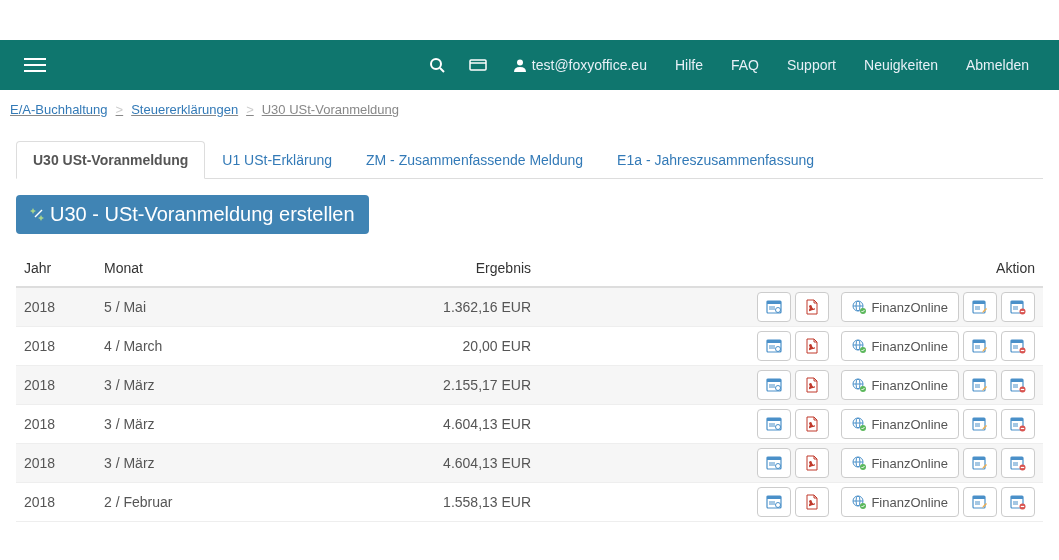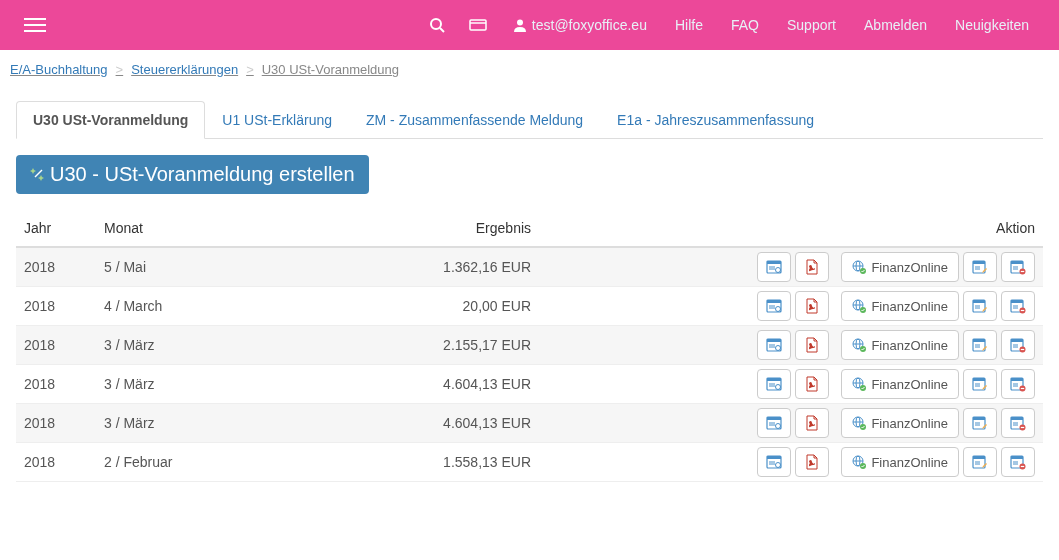--- a/index.html
+++ b/index.html
@@ -1,18 +1,18 @@
 <!DOCTYPE html>
 <html><head>
   <meta charset="utf-8">
   <style>
     * { margin: 0; padding: 0; box-sizing: border-box; }
     body { font-family: -apple-system, BlinkMacSystemFont, "Segoe UI", Helvetica, Arial, sans-serif; font-size: 14px; color: #555; background: #fff; }
     
-    .topbar { background: #ec4899; height: 50px; display: flex; align-items: center; padding: 0 16px; color: #fff; }
+    .topbar { background: #0f766e; height: 50px; display: flex; align-items: center; padding: 0 16px; color: #fff; margin-top: 40px; }
     .hamburger { display: flex; flex-direction: column; gap: 4px; cursor: pointer; padding: 8px; }
     .hamburger span { width: 22px; height: 2px; background: #fff; }
     .topbar-spacer { flex: 1; }
     .topbar-item { color: #e8f0f7; padding: 0 14px; cursor: pointer; display: flex; align-items: center; height: 50px; font-size: 14px; }
     .topbar-icon { padding: 0 12px; cursor: pointer; display: flex; align-items: center; }
     
     .breadcrumb { padding: 12px 10px; font-size: 13px; color: #888; display: flex; align-items: center; gap: 8px; text-decoration: underline; }
     .breadcrumb-link { color: #337ab7; cursor: pointer; }
     .breadcrumb-sep { color: #ccc; }
     .breadcrumb-current { color: #888; }
@@ -64,22 +64,22 @@
   <div class="topbar-item">
     <svg width="14" height="14" viewBox="0 0 14 14" fill="#fff" style="margin-right:5px">
         <circle cx="7" cy="4.5" r="3"></circle>
         <path d="M1 14 Q1 9 7 9 Q13 9 13 14 Z"></path>
       </svg>
     <span>test@foxyoffice.eu</span>
   </div>
   <div class="topbar-item">Hilfe</div>
   <div class="topbar-item">FAQ</div>
   <div class="topbar-item">Support</div>
+  <div class="topbar-item">Neuigkeiten</div>
   <div class="topbar-item">Abmelden</div>
-  <div class="topbar-item">Neuigkeiten</div>
 </div>
 
 <div class="breadcrumb">
   <span class="breadcrumb-link">E/A-Buchhaltung</span>
   <span class="breadcrumb-sep">&gt;</span>
   <span class="breadcrumb-link">Steuererklärungen</span>
   <span class="breadcrumb-sep">&gt;</span>
   <span class="breadcrumb-current">U30 USt-Voranmeldung</span>
 </div>
 

